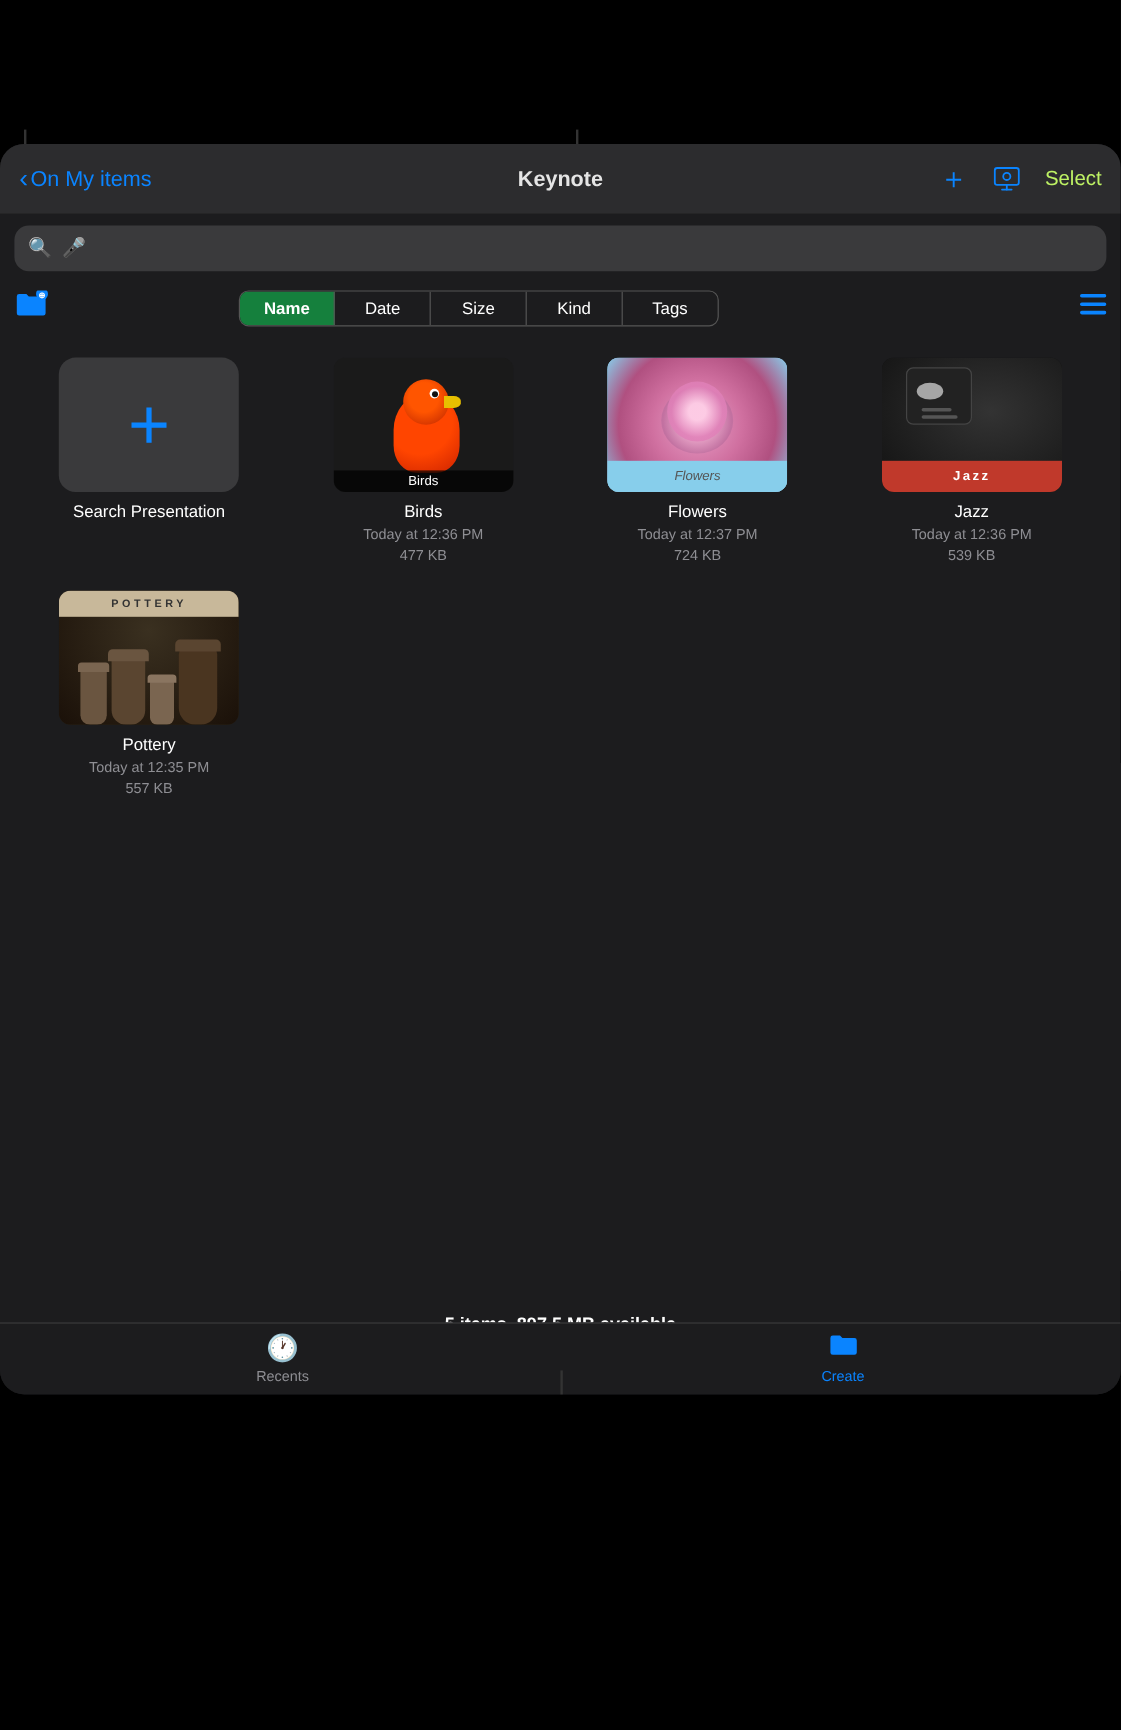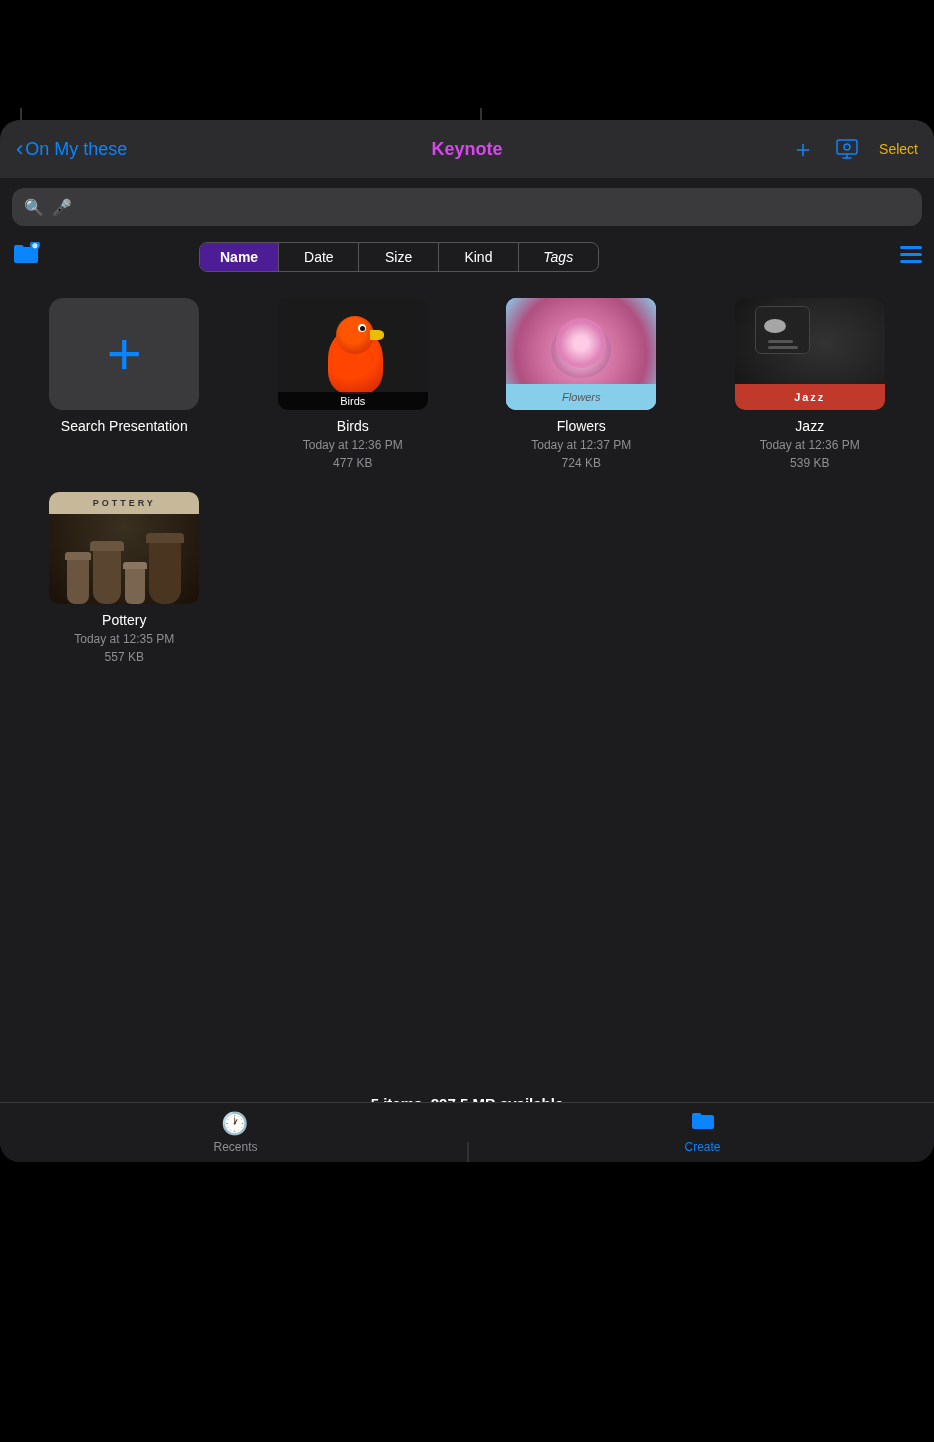--- a/index.html
+++ b/index.html
@@ -73,41 +73,41 @@
       color: #0a84ff;
       line-height: 1;
     }
 
     .nav-title {
       position: absolute;
       left: 50%;
       transform: translateX(-50%);
       font-size: 18px;
       font-weight: 700;
-      color: #d946ef;
+      color: #e5e5e5;
     }
 
     .nav-actions {
       margin-left: auto;
       display: flex;
       align-items: center;
       gap: 20px;
     }
 
     .nav-action-btn {
       color: #0a84ff;
       font-size: 24px;
       cursor: pointer;
       display: flex;
       align-items: center;
     }
 
     .nav-action-select {
-      color: #eab308;
-      font-size: 14px;
+      color: #bef264;
+      font-size: 17px;
       cursor: pointer;
     }
 
     
     .search-bar {
       background: #3a3a3c;
       margin: 10px 12px;
       border-radius: 12px;
       height: 38px;
       display: flex;
@@ -168,25 +168,24 @@
       padding: 6px 8px;
       font-size: 14px;
       color: #fff;
       cursor: pointer;
       border-right: 1px solid #555;
       background: transparent;
     }
 
     .sort-tab:last-child {
       border-right: none;
-      font-style: italic;
     }
 
     .sort-tab.active {
-      background: #4c1d95;
+      background: #15803d;
       font-weight: 600;
     }
 
     .list-icon-btn {
       color: #0a84ff;
       font-size: 20px;
       margin-left: auto;
       cursor: pointer;
     }
 
@@ -514,21 +513,21 @@
 </div>
 
 <div class="callout-line-left"></div>
 <div class="callout-line-right"></div>
 
 <div class="app-container">
 
   <div class="nav-bar">
     <div class="nav-back">
       <span class="nav-back-chevron">‹</span>
-      <span>On My these</span>
+      <span>On My items</span>
     </div>
     <div class="nav-title">Keynote</div>
     <div class="nav-actions">
       <div class="nav-action-btn">＋</div>
       <div class="nav-action-btn">
         <svg width="24" height="24" viewBox="0 0 24 24" fill="none">
           <rect x="2" y="3" width="20" height="14" rx="2" stroke="#0a84ff" stroke-width="1.5"></rect>
           <circle cx="12" cy="10" r="3" stroke="#0a84ff" stroke-width="1.5"></circle>
           <path d="M8 21h8" stroke="#0a84ff" stroke-width="1.5" stroke-linecap="round"></path>
           <path d="M12 17v4" stroke="#0a84ff" stroke-width="1.5" stroke-linecap="round"></path>

